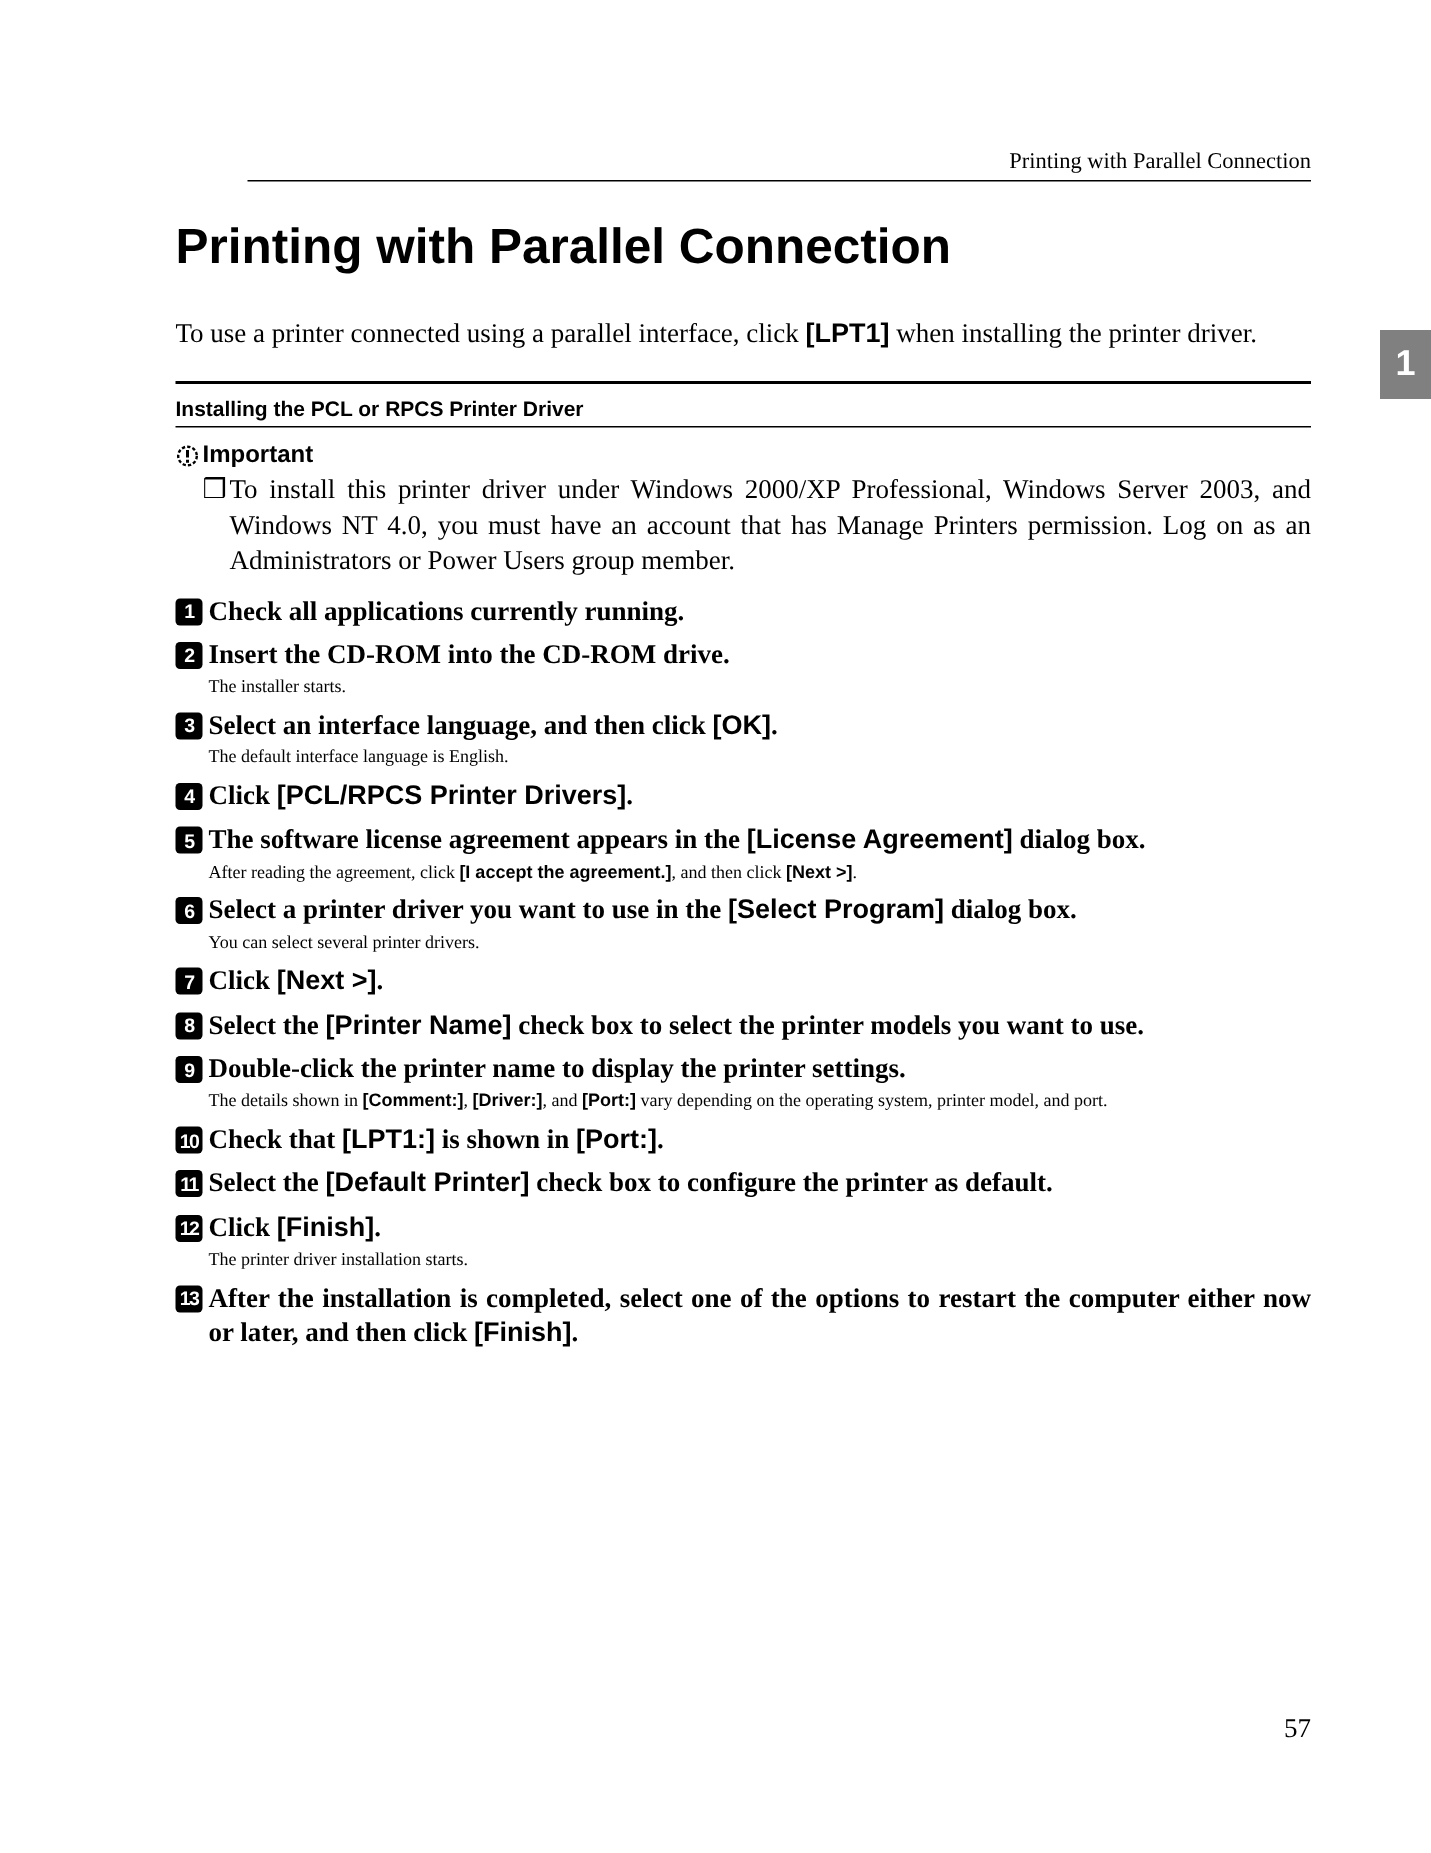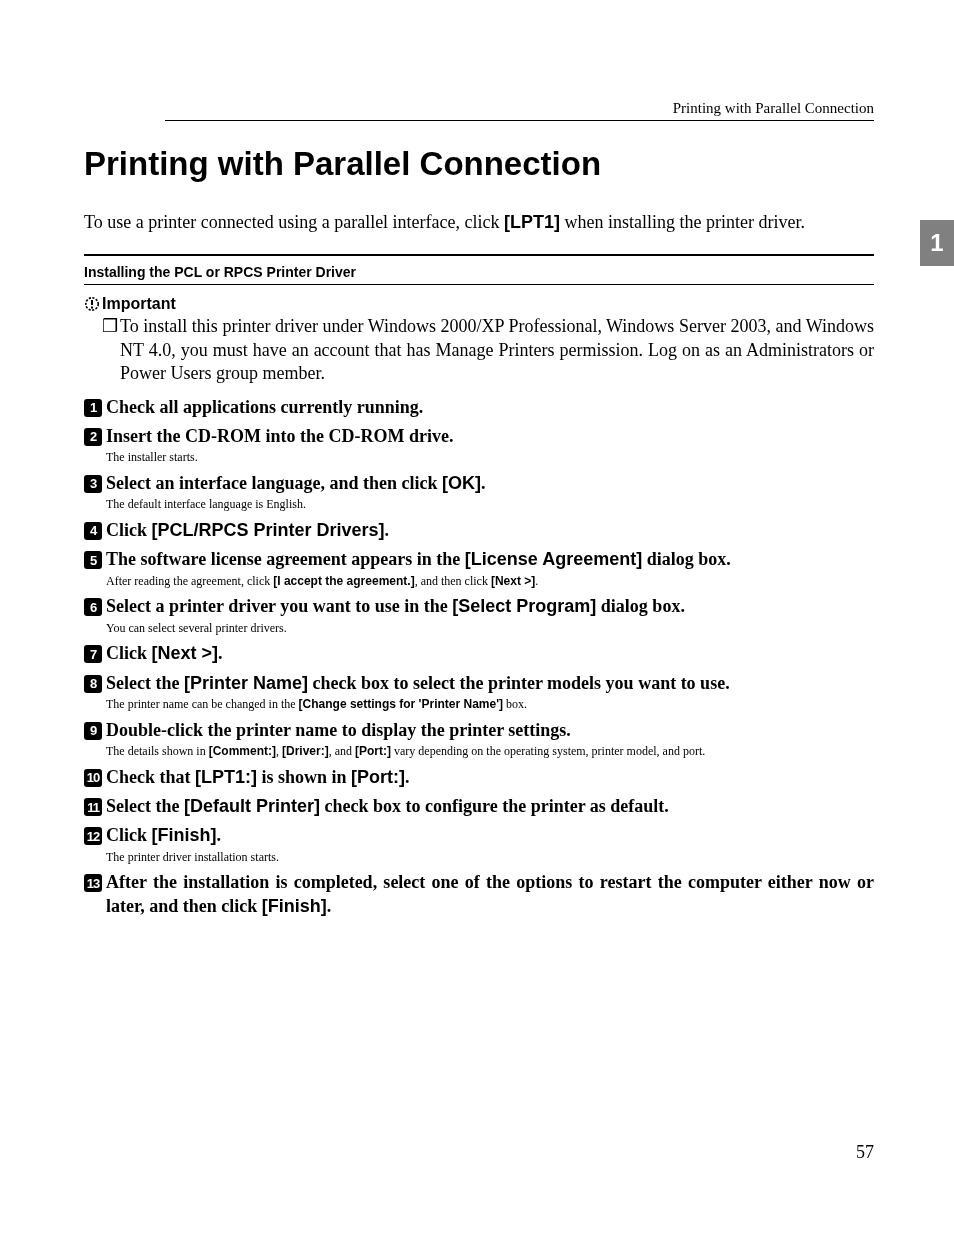--- a/index.html
+++ b/index.html
@@ -7,21 +7,21 @@
     padding: 0;
     background: #fff;
     font-family: "Palatino Linotype", "Book Antiqua", Palatino, Georgia, serif;
     color: #000;
   }
   .page {
     width: 954px;
     height: 1235px;
     position: relative;
     box-sizing: border-box;
-    padding: 95px 80px 40px 84px;
+    padding: 95px 80px 40px 117px;
   }
   .running-head {
     position: absolute;
     top: 100px;
     right: 80px;
     font-size: 15px;
     font-family: "Palatino Linotype", "Book Antiqua", Palatino, Georgia, serif;
   }
   .running-rule {
     position: absolute;
@@ -244,23 +244,20 @@
     </div>
   </div>
 
   <div class="step">
     <div class="step-head">
       <span class="step-num">8</span>
       <span class="step-title">
         <span>Select the </span><span class="ui">[Printer Name]</span><span> check box to select the printer models you want to use.</span>
       </span>
     </div>
-    <div class="step-body">
-      <span>The printer name can be changed in the </span><span class="ui">[Change settings for  'Printer Name']</span><span> box.</span>
-    </div>
   </div>
 
   <div class="step">
     <div class="step-head">
       <span class="step-num">9</span>
       <span class="step-title">Double-click the printer name to display the printer settings.</span>
     </div>
     <div class="step-body">
       <span>The details shown in </span><span class="ui">[Comment:]</span><span>, </span><span class="ui">[Driver:]</span><span>, and </span><span class="ui">[Port:]</span><span> vary depending on the operating system, printer model, and port.</span>
     </div>

